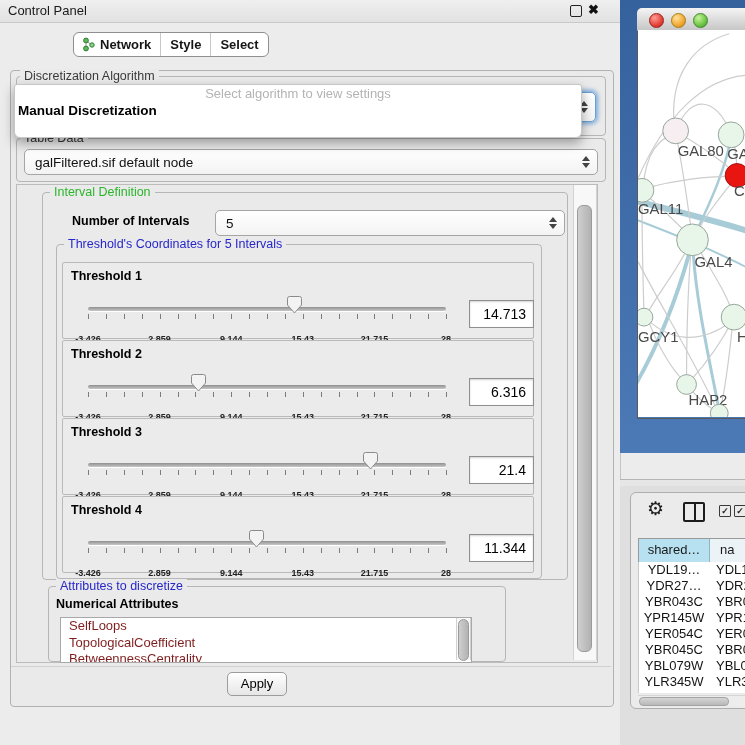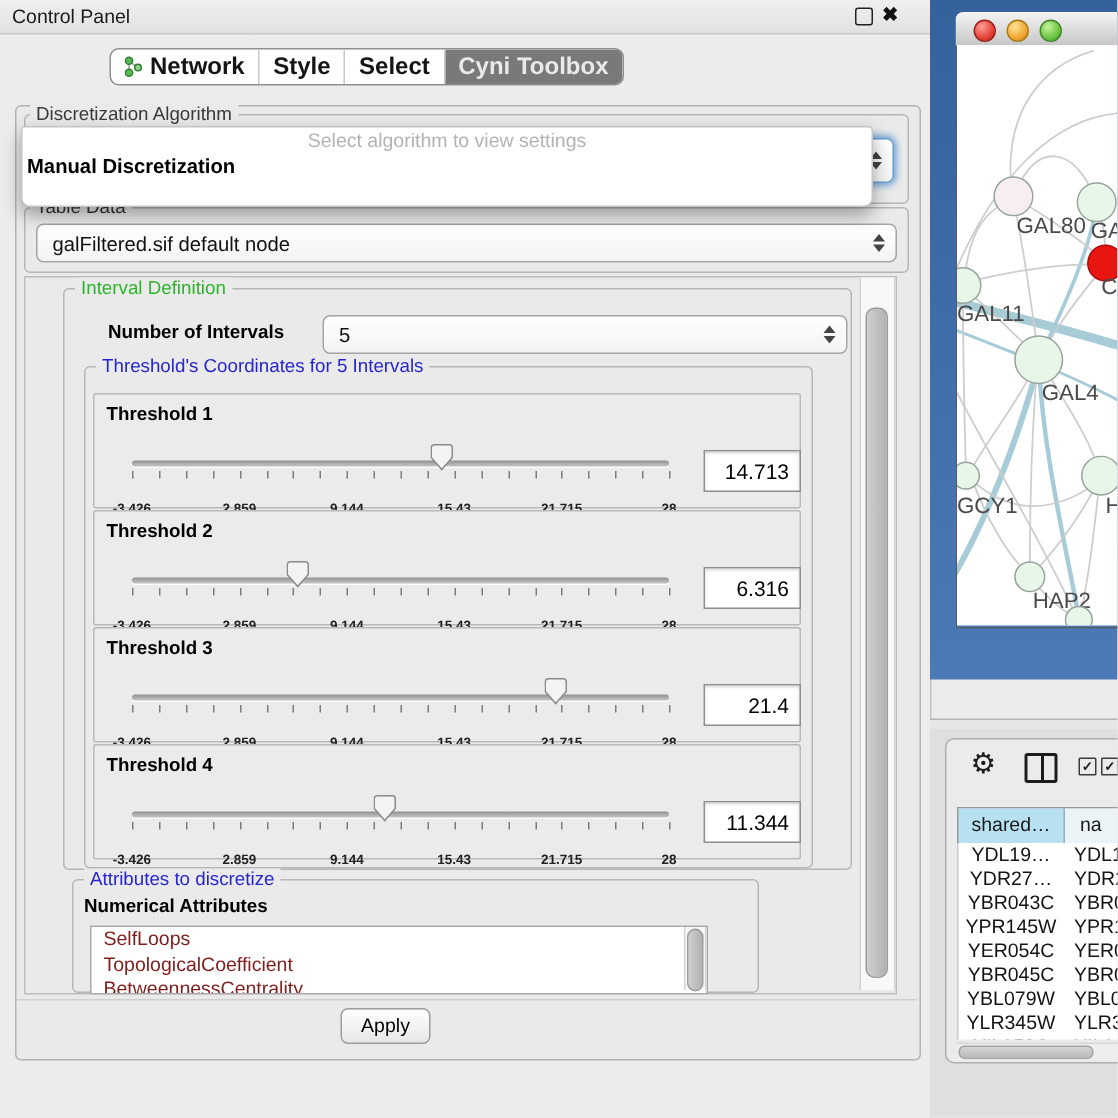--- a/index.html
+++ b/index.html
@@ -7,21 +7,21 @@
   .abs{position:absolute;}
 
   
   #left{left:0;top:0;width:620px;height:745px;background:#ececec;border-right:1px solid #c4c4c4;}
   .titlebar{left:0;top:0;width:620px;height:22px;background:linear-gradient(#efefef,#e2e2e2);border-bottom:1px solid #c9c9c9;}
   .titlebar .ttl{position:absolute;left:8px;top:0;line-height:22px;font-size:13px;color:#1a1a1a;}
   .float-btn{position:absolute;left:570px;top:5px;width:10px;height:10px;border:1.5px solid #222;border-radius:2px;}
   .close-btn{position:absolute;left:588px;top:2px;font-size:13px;font-weight:bold;color:#111;}
 
   .segbar{display:flex;align-items:stretch;background:#fff;border:1px solid #8f8f8f;border-radius:6px;overflow:hidden;}
-  .segbar .seg{display:flex;align-items:center;padding:0 9px;font-size:16px;font-weight:600;color:#151515;border-right:1px solid #c9c9c9;white-space:nowrap;cursor:default;}
+  .segbar .seg{display:flex;align-items:center;padding:0 9px;font-size:13px;font-weight:600;color:#151515;border-right:1px solid #c9c9c9;white-space:nowrap;cursor:default;}
   .segbar .seg:last-child{border-right:none;}
   .segbar .seg.sel{background:#797979;color:#e9e9e9;}
   .segbar .seg svg{margin-right:5px;}
   #toptabs{left:73px;top:32px;height:23px;}
   #bottomtabs{left:122px;top:703px;height:24px;z-index:5;}
 
   .outerpanel{left:10px;top:70px;width:602px;height:635px;background:#eaeaea;border:1px solid #b2b2b2;border-radius:4px;}
 
   .group{border:1px solid #b6b6b6;border-radius:4px;}
   .gtitle{position:absolute;font-size:12.5px;background:#eaeaea;padding:0 4px;white-space:nowrap;}
@@ -129,23 +129,20 @@
           <circle cx="3" cy="11.5" r="2.4" fill="#5cb85c" stroke="#2e7d2e"></circle>
           <circle cx="9" cy="8" r="2.2" fill="#8bd48b" stroke="#2e7d2e"></circle>
         </svg>
         <span>Network</span>
       </div>
       <div class="seg">
         <span>Style</span>
       </div>
       <div class="seg">
         <span>Select</span>
-      </div>
-      <div class="seg sel">
-        <span>Cyni Toolbox</span>
       </div>
     </div>
 
   <div class="outerpanel abs"></div>
 
   <div id="algo-group" class="group abs"></div>
   <div id="algo-title" class="gtitle abs">Discretization Algorithm</div>
   <div id="algo-combo" class="combo">
     <span class="spin">
         <i class="up"></i>

